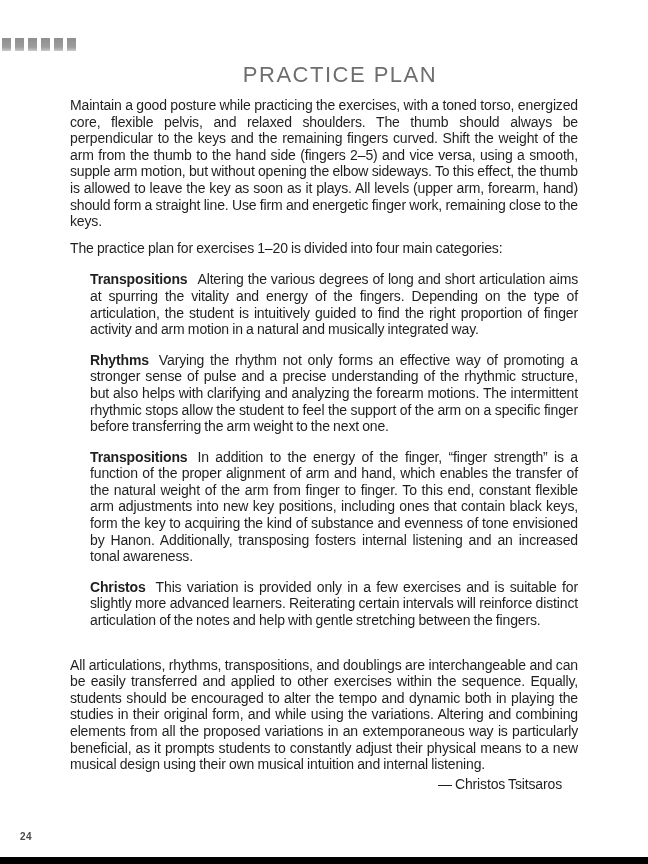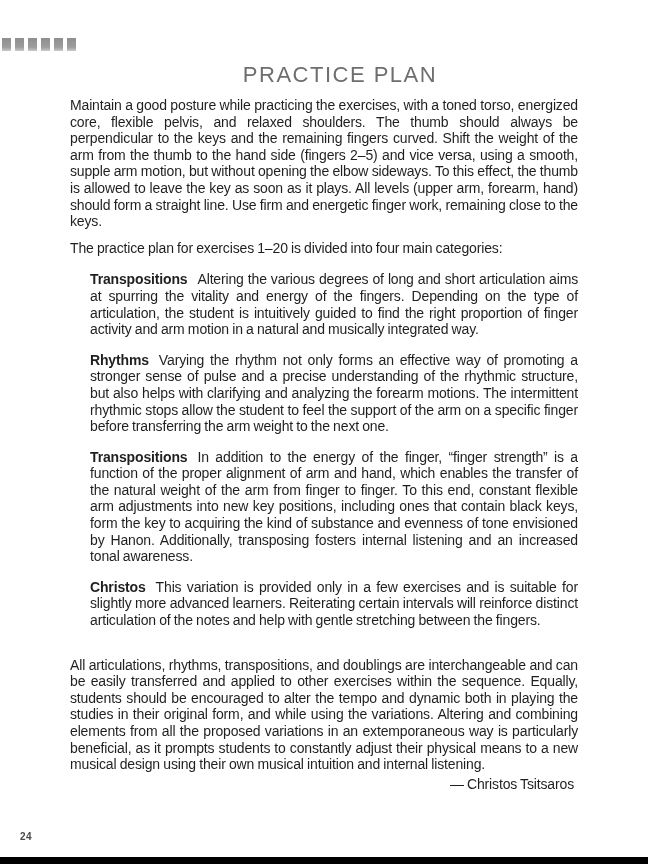--- a/index.html
+++ b/index.html
@@ -87,21 +87,21 @@
   .para { margin: 0; }
   .para.intro   { margin-bottom: 10px; }
   .para.lead    { margin-bottom: 15px; }
   .para.cat     { margin: 0 0 14px 20px; }
   .para.closing { margin-top: 28px; }
   .cat-name {
     font-weight: bold;
     margin-right: 10px;
   }
   .attribution {
-    margin: 3px 4px 0 0;
+    margin: 3px 16px 0 0;
     text-align: right;
   }
 
   
   .page-number {
     position: absolute;
     left: 20px;
     top: 831px;
     font-size: 10px;
     font-weight: bold;

